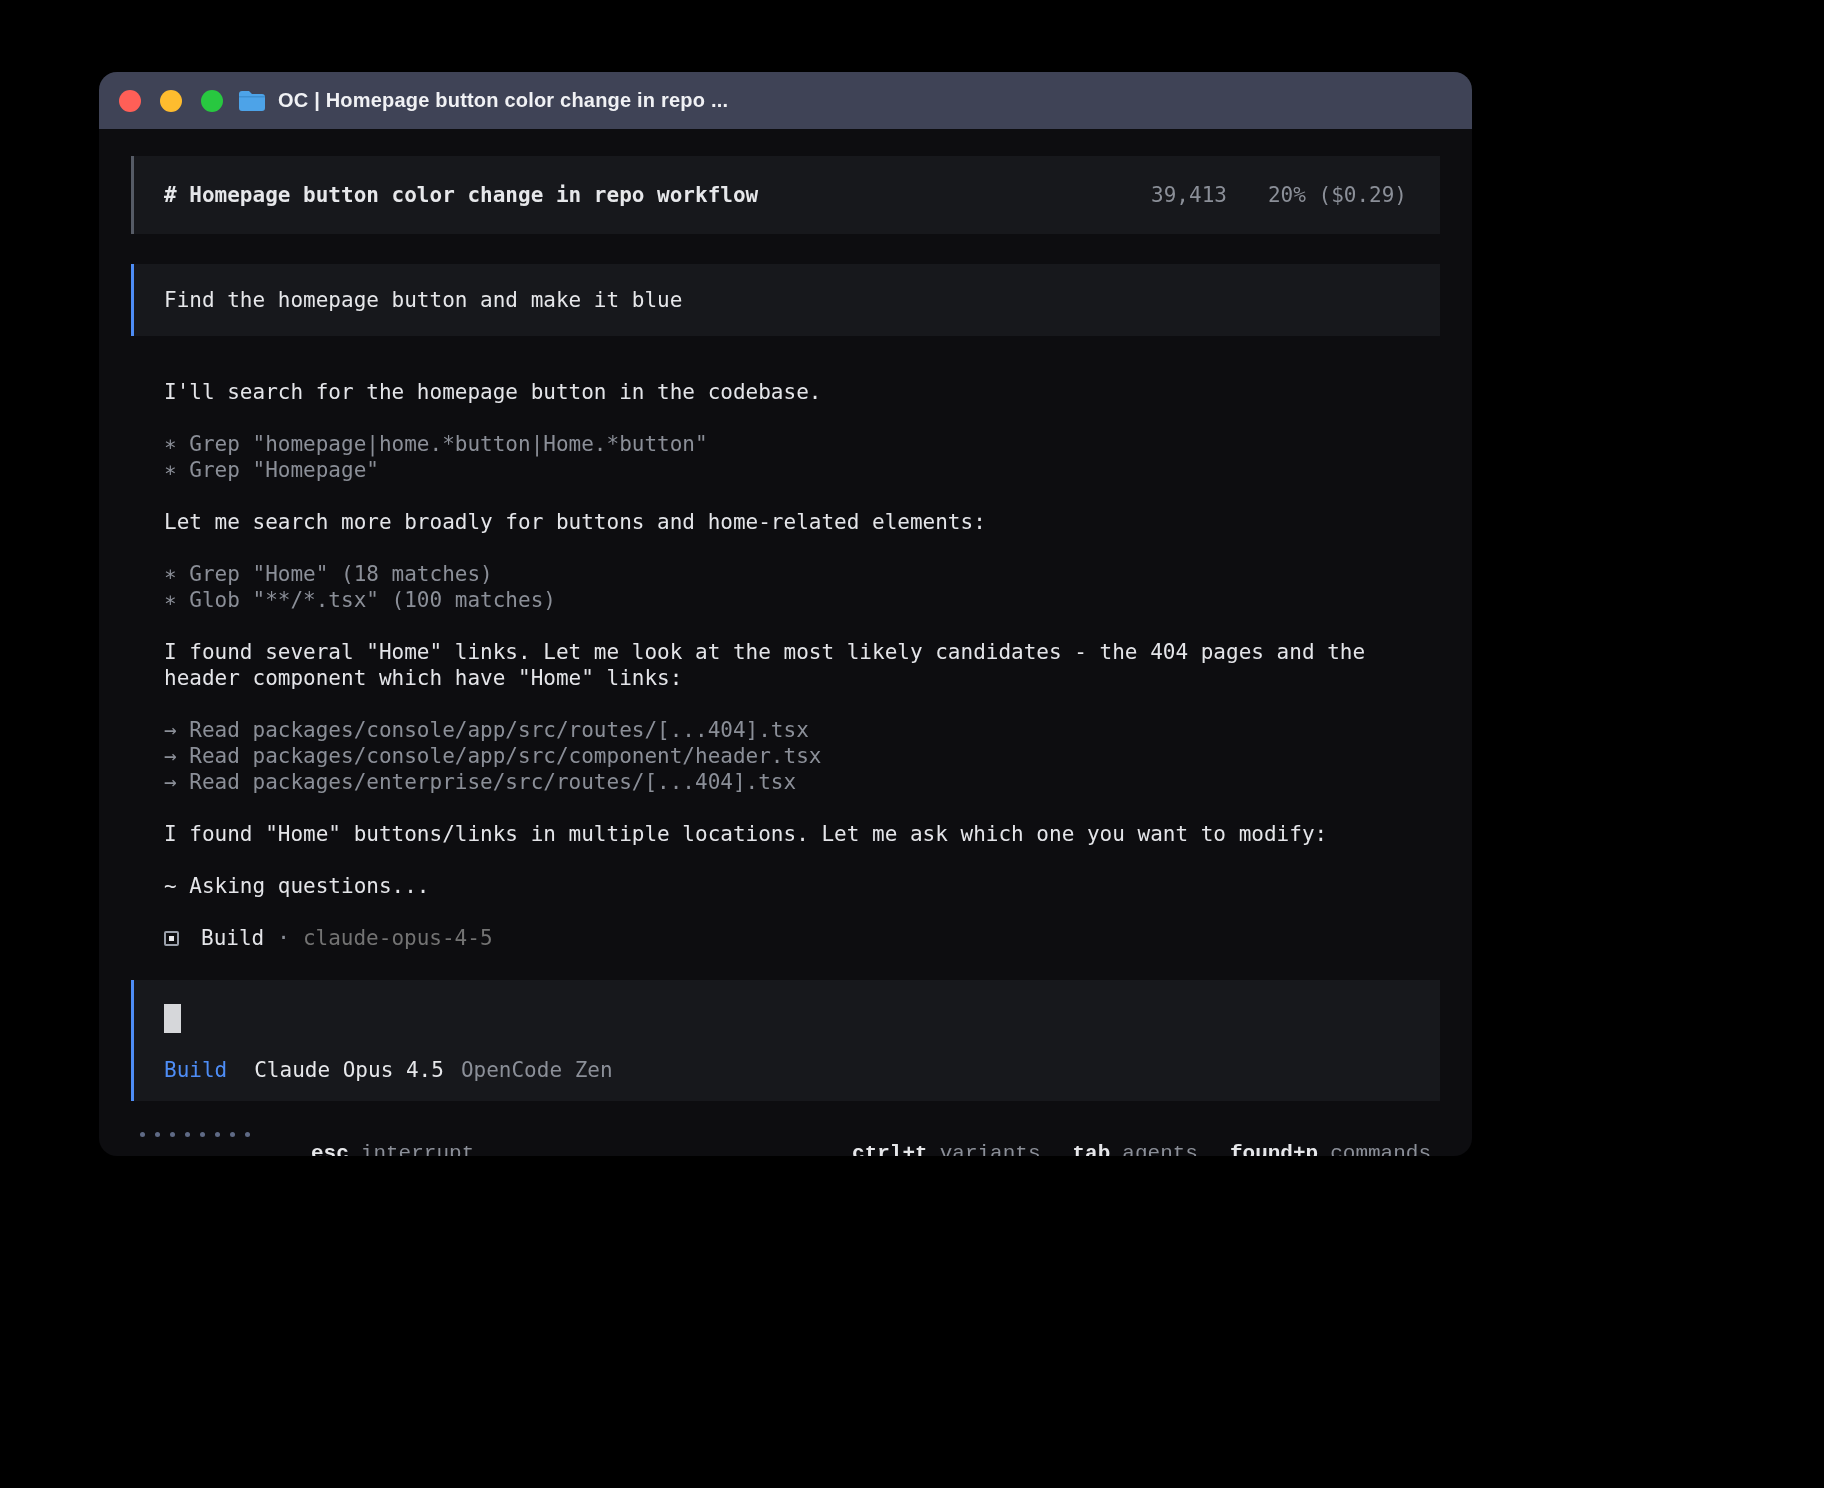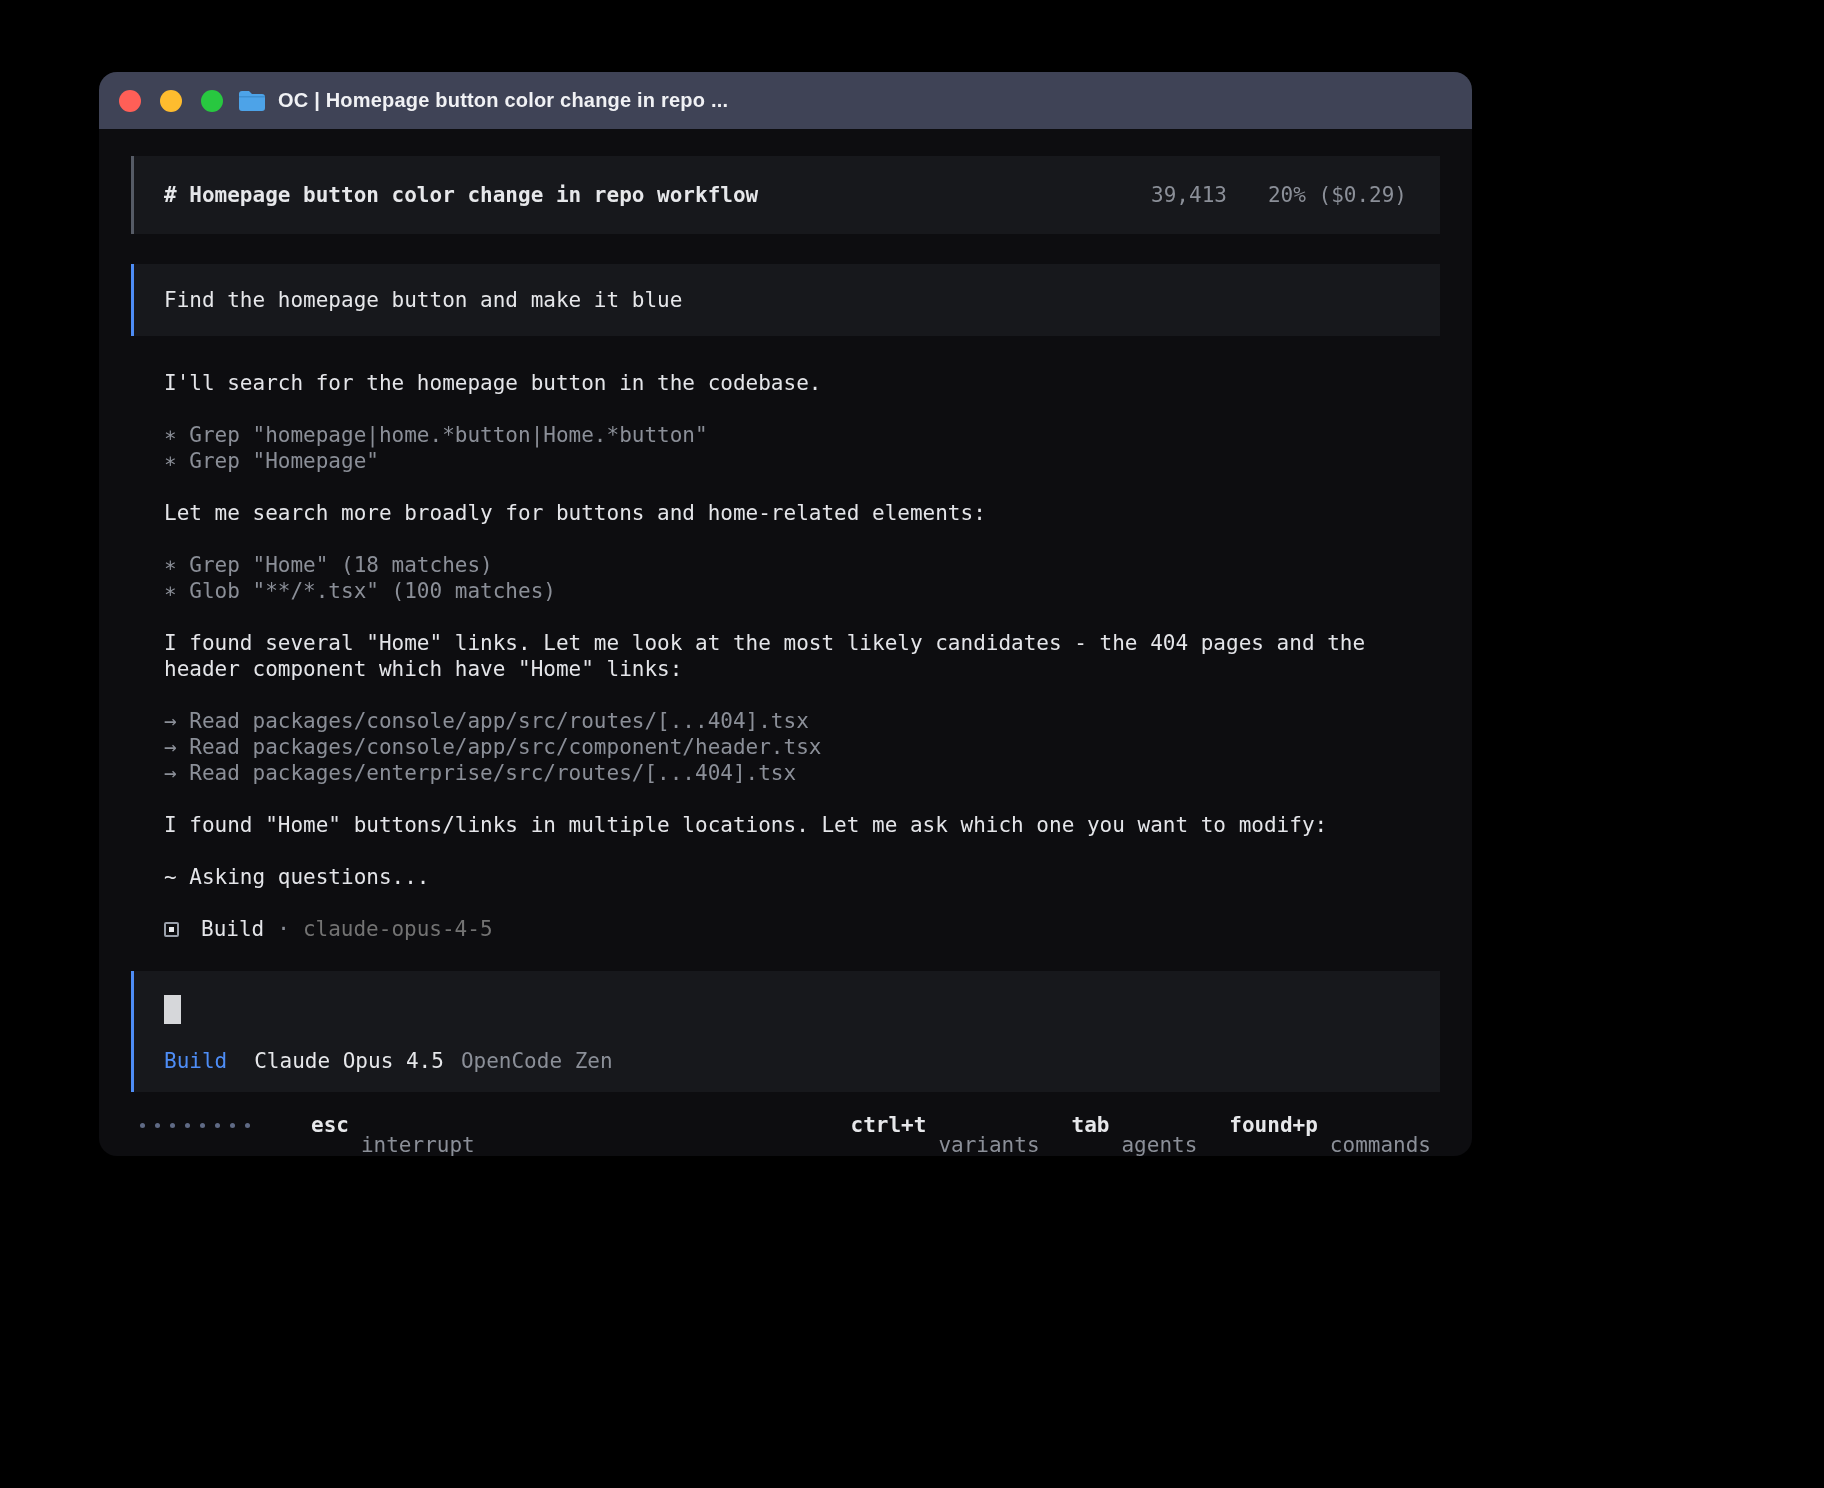--- a/index.html
+++ b/index.html
@@ -50,21 +50,21 @@
   .session-header .sh-stats { color: #8b8f98; display: flex; gap: 41px; }
 
   .user-msg {
     margin-top: 30px; height: 72px;
     border-left-color: #4e8df6;
     display: flex; align-items: center;
     padding: 0 30px;
     color: #e6e7ea;
   }
 
-  .transcript { margin-top: 34px; margin-left: 33px; width: 1276px; }
+  .transcript { margin-top: 43px; margin-left: 33px; width: 1276px; }
   .tline { white-space: pre-wrap; overflow-wrap: break-word; }
   .tline.text { color: #e4e5e9; }
   .tline.tool { color: #8b8f98; }
   .tline.blank { height: 26px; }
 
   .agent-status {
     margin-top: 26px; margin-left: 33px;
     display: flex; align-items: center;
     color: #e4e5e9;
   }
@@ -94,21 +94,21 @@
     margin-top: 0; flex: 1;
     display: flex; align-items: center; justify-content: space-between;
     padding: 0 9px;
     min-height: 52px;
   }
   .sb-left, .sb-right { display: flex; align-items: center; }
   .spinner { display: flex; gap: 10px; margin-right: 29px; }
   .spinner .dot { width: 5px; height: 5px; border-radius: 50%; background: #5f6a85; }
   .kbd { color: #e6e7ea; font-weight: bold; }
   .kbd-label { color: #8b8f98; margin-left: 12px; margin-top: 40px; }
-  .shortcut { display: flex; align-items: center; margin-left: 32px; }
+  .shortcut { display: flex; align-items: flex-end; margin-left: 32px; font-family: Liberation Mono, monospace; }
   .shortcut:first-child { margin-left: 0; }
 </style>
 </head>
 <body>
 
 <div class="window">
 
   <div class="titlebar">
     <div class="lights">
       <div class="light" style="background:#ff5f57"></div>

